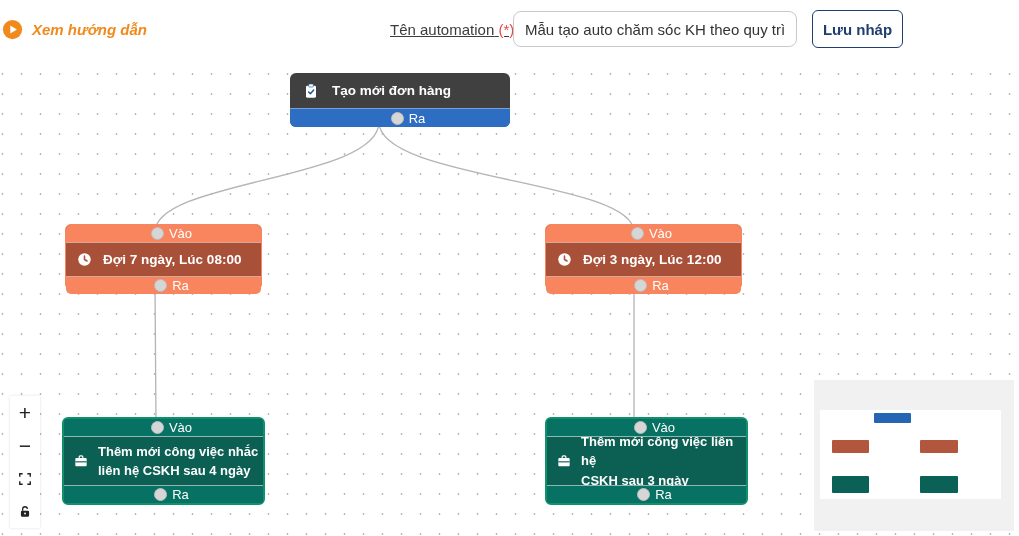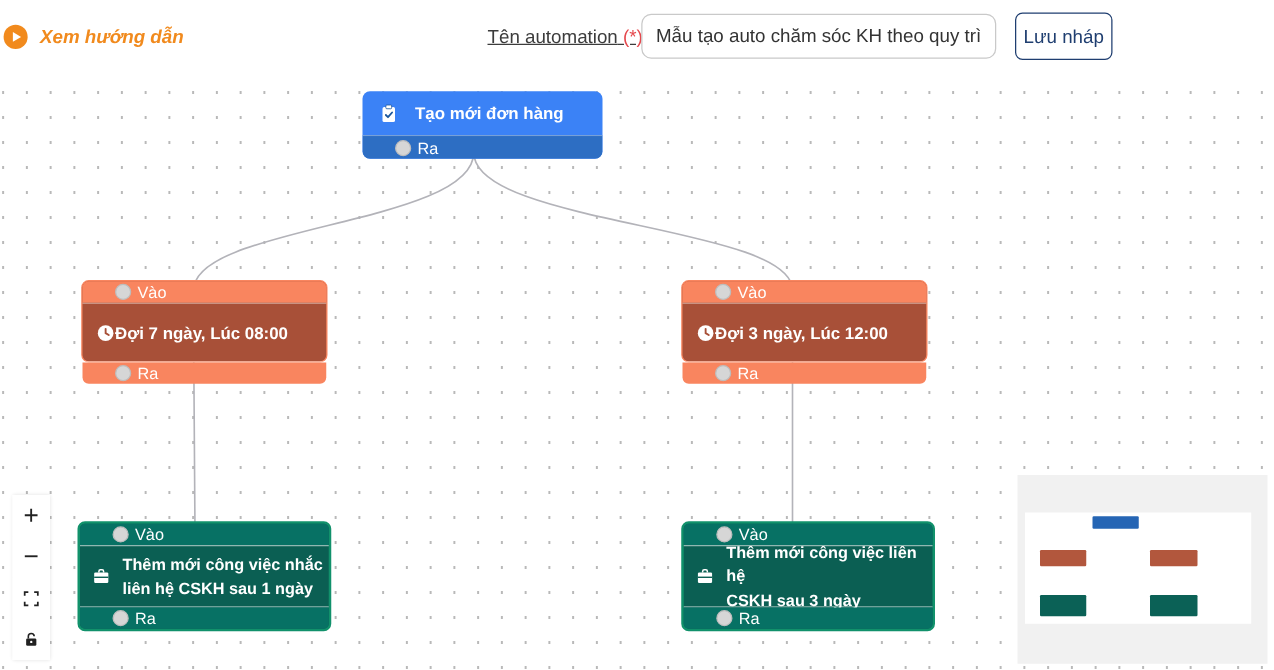--- a/index.html
+++ b/index.html
@@ -44,58 +44,59 @@
     border:1px solid #c9c9c9; border-radius:8px; padding:0 11px;
     font-size:15px; color:#333; font-family:inherit; background:#fff; outline:none;
   }
 
   .btn {
     position:absolute; top:4px; height:38px; border-radius:6px;
     font-size:15px; font-weight:500; font-family:inherit; cursor:pointer;
     display:flex; align-items:center; justify-content:center;
   }
   .btn-draft {
-    left:812px; width:78px; background:#ffffff; color:#1f3e70;
+    left:812px; width:91px; background:#ffffff; color:#1f3e70;
     border:1px solid #1f3e70;
+    font-weight:bold;
   }
   .btn-active {
     left:926px; width:90px; background:#1f3e70; color:#ffffff; border:none;
   }
 
   
   .node {
     position:absolute; z-index:5; border-radius:6px; overflow:visible;
     color:#fff; cursor:grab;
   }
   .node-main { display:flex; align-items:center; }
   .node-icon { flex:0 0 auto; display:flex; align-items:center; justify-content:center; }
   .node-label { font-weight:600; }
-  .bar { position:relative; display:flex; align-items:center; justify-content:flex-start;padding-left:36px; }
+  .bar { position:relative; display:flex; align-items:center; justify-content:center;padding-left:36px; }
   .bar-inner { display:flex; align-items:center; gap:5px; transform:translateX(-10px); }
   .port-circle {
     width:13px; height:13px; border-radius:50%;
     background:#d6d6d6; border:1px solid #bdbdbd; flex:0 0 auto;
   }
   .port-label { font-size:13px; font-weight:500; color:#fff; line-height:1; }
 
   
-  .node-trigger { left:290px; top:73px; width:192px; height:54px; background:#3b82f6; }
+  .node-trigger { left:290px; top:73px; width:220px; height:54px; background:#404040; }
   .node-trigger .node-main { height:35px; padding-left:13px; gap:13px; }
   .node-trigger .node-label { font-size:13.5px; }
   .node-trigger .bar { height:19px; background:#2d6ec3; border-top:1px solid rgba(255,255,255,.35);
     border-radius:0 0 6px 6px; }
 
   
   .node-wait { width:197px; height:66px; background:#a85038; border:1px solid #f9855f; top:224px; }
   .node-wait-7 { left:65px; }
   .node-wait-3 { left:545px; }
   .node-wait .bar { height:17px; background:#f9855f; }
   .node-wait .bar-top { border-radius:5px 5px 0 0; }
   .node-wait .bar-bottom { border-radius:0 0 5px 5px; }
-  .node-wait .node-main { height:48px; padding-left:11px; 
+  .node-wait .node-main { height:35px; padding-left:11px; gap:11px;
     border-top:1px solid rgba(255,255,255,.5); border-bottom:1px solid rgba(255,255,255,.5); }
   .node-wait .node-label { font-size:13.5px; }
 
   
   .node-task { width:203px; height:88px; background:#0b5f53; border:2px solid #11916b; top:417px; }
   .node-task-7 { left:62px; }
   .node-task-3 { left:545px; }
   .node-task .bar { height:17px; background:#077164; }
   .node-task .bar-top { border-radius:4px 4px 0 0; }
   .node-task .bar-bottom { border-radius:0 0 4px 4px; }
@@ -217,21 +218,21 @@
   </div>
   <div class="node-main">
     <span class="node-icon">
       <svg width="16" height="16" viewBox="0 0 24 24">
         <path d="M9.2 7.5 V6 a1.8 1.8 0 0 1 1.8 -1.8 h2 a1.8 1.8 0 0 1 1.8 1.8 v1.5" stroke="#ffffff" stroke-width="1.8" fill="none"></path>
         <rect x="3.5" y="7.5" width="17" height="12.5" rx="1.5" fill="#ffffff"></rect>
         <rect x="3.5" y="12.4" width="17" height="1.7" fill="#0b5f53"></rect>
       </svg>
     </span>
     <span class="node-label">Thêm mới công việc nhắc
-liên hệ CSKH sau 1 ngày</span>
+liên hệ CSKH sau 4 ngày</span>
   </div>
   <div class="bar bar-bottom">
     <span class="bar-inner">
       <span class="port-circle"></span>
       <span class="port-label">Ra</span>
     </span>
   </div>
 </div>
 
 <div class="node node-task node-task-3">

